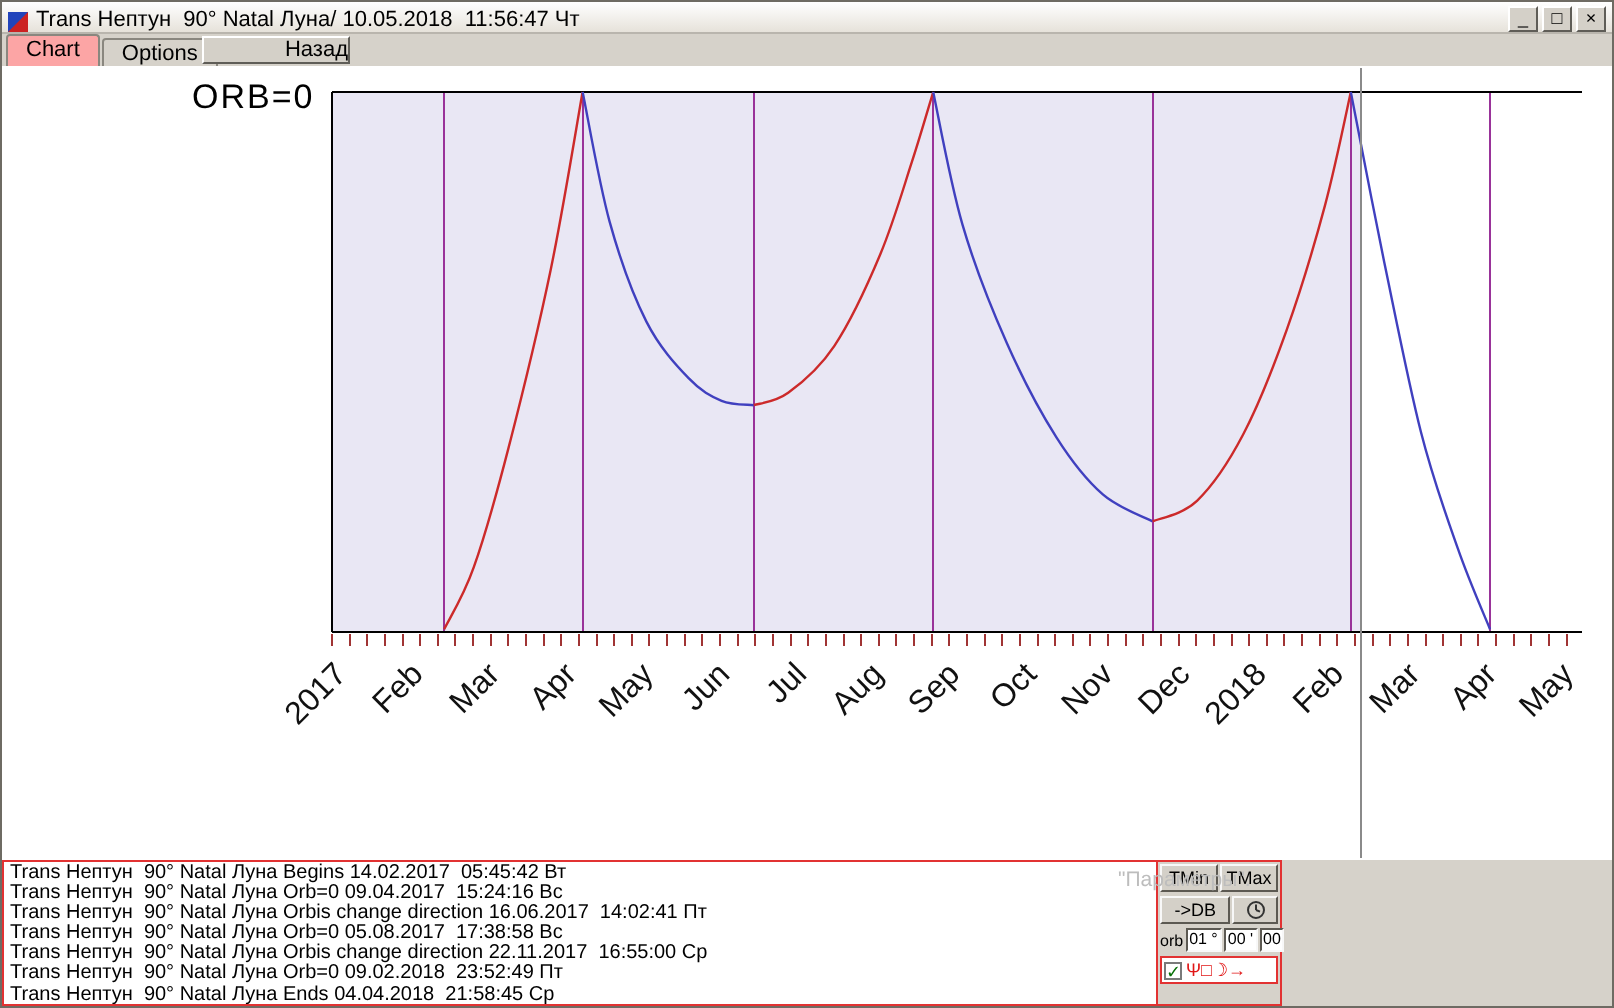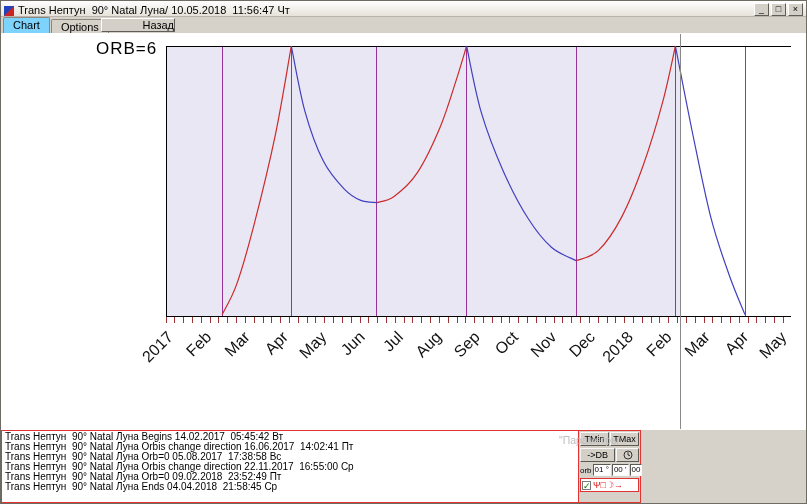--- a/index.html
+++ b/index.html
@@ -12,21 +12,21 @@
     border-bottom:1px solid #b9b5ad;display:flex;align-items:flex-end;padding:0 3px}
   #title-text{font-size:11px;color:#000;margin-left:4px;white-space:pre}
   #caption-buttons{margin-left:auto;display:flex;gap:2px}
   .cap-btn{width:15px;height:13px;background:#d4d0c8;border:1px solid;border-color:#fff #5f5d57 #5f5d57 #fff;
     font-size:9px;line-height:10px;text-align:center;color:#000;cursor:default}
 
   
   #tabbar{position:absolute;top:16px;left:0;right:0;height:16px;display:flex;align-items:flex-end;padding-left:2px}
   .tab{height:14px;padding:1px 9px 0;font-size:11px;background:#d6d2ca;border:1px solid #8a877f;border-bottom:none;
     border-radius:2px 2px 0 0;margin-right:1px;color:#000}
-  .tab.active{background:#7dd3fc;height:16px;z-index:2}
+  .tab.active{background:#fca5a5;height:16px;z-index:2}
   #back-button{position:absolute;left:100px;top:1px;width:74px;height:14px;background:#d4d0c8;
     border:1px solid;border-color:#fff #5f5d57 #5f5d57 #fff;font-size:11px;line-height:12px;text-align:right}
 
   
   #canvas{position:absolute;top:32px;left:0;width:805px;height:397px;background:#fff}
   #chart-svg{position:absolute;top:0;left:0}
   #chart-svg text{font-family:"Liberation Sans",sans-serif}
   #orb-label{position:absolute;left:95px;top:6px;font-size:17px;color:#000;letter-spacing:1px}
 
   
@@ -71,21 +71,21 @@
     </div>
   </div>
 
   <div id="tabbar">
     <div class="tab active">Chart</div>
     <div class="tab">Options</div>
     <div id="back-button">Назад</div>
   </div>
 
   <div id="canvas">
-    <div id="orb-label">ORB=6</div>
+    <div id="orb-label">ORB=0</div>
     <svg id="chart-svg" width="805" height="397">
         <rect x="165" y="13" width="514.6" height="270" fill="#e9e7f4"></rect>
         <line x1="221.1" y1="13" x2="221.1" y2="283" stroke="#993399" stroke-width="1" shape-rendering="crispEdges"></line>
         <line x1="290.3" y1="13" x2="290.3" y2="283" stroke="#993399" stroke-width="1" shape-rendering="crispEdges"></line>
         <line x1="375.9" y1="13" x2="375.9" y2="283" stroke="#993399" stroke-width="1" shape-rendering="crispEdges"></line>
         <line x1="465.6" y1="13" x2="465.6" y2="283" stroke="#993399" stroke-width="1" shape-rendering="crispEdges"></line>
         <line x1="575.3" y1="13" x2="575.3" y2="283" stroke="#993399" stroke-width="1" shape-rendering="crispEdges"></line>
         <line x1="674.4" y1="13" x2="674.4" y2="283" stroke="#993399" stroke-width="1" shape-rendering="crispEdges"></line>
         <line x1="744" y1="13" x2="744" y2="283" stroke="#993399" stroke-width="1" shape-rendering="crispEdges"></line>
         <line x1="165" y1="13" x2="790" y2="13" stroke="#000000" shape-rendering="crispEdges"></line>
@@ -185,20 +185,21 @@
         <path d="M465.6,13C468.0,24.0 474.1,58.3 480.2,79.2C486.3,100.1 494.5,120.7 502.4,138.5C510.3,156.3 519.3,173.2 527.3,185.8C535.3,198.4 542.4,207.2 550.4,214.2C558.4,221.2 571.1,225.4 575.3,227.7" fill="none" stroke="#4040bf" stroke-width="1.2"></path>
         <path d="M575.3,227.7C579.0,226.0 590.0,224.6 597.5,217.4C605.0,210.2 613.0,198.7 620.5,184.4C628.0,170.1 635.6,150.9 642.4,131.8C649.2,112.7 656.2,89.5 661.5,69.7C666.8,49.9 672.3,22.5 674.4,13" fill="none" stroke="#cc2a2a" stroke-width="1.2"></path>
         <path d="M674.4,13C677.2,27.2 685.3,69.7 691.1,98C697.0,126.3 703.4,159.2 709.5,183.1C715.6,207.0 722.1,224.8 727.9,241.2C733.6,257.6 741.3,274.9 744,281.6" fill="none" stroke="#4040bf" stroke-width="1.2"></path>
         <line x1="679.6" y1="1" x2="679.6" y2="396" stroke="#8a8a8a" shape-rendering="crispEdges"></line>
       </svg>
   </div>
 
   <div id="bottom-panel">
     <div id="events-list">
         <div class="event-row">Trans Нептун  90° Natal Луна Begins 14.02.2017  05:45:42 Вт</div>
+        <div class="event-row">Trans Нептун  90° Natal Луна Orb=0 09.04.2017  15:24:16 Вс</div>
         <div class="event-row">Trans Нептун  90° Natal Луна Orbis change direction 16.06.2017  14:02:41 Пт</div>
         <div class="event-row">Trans Нептун  90° Natal Луна Orb=0 05.08.2017  17:38:58 Вс</div>
         <div class="event-row">Trans Нептун  90° Natal Луна Orbis change direction 22.11.2017  16:55:00 Ср</div>
         <div class="event-row">Trans Нептун  90° Natal Луна Orb=0 09.02.2018  23:52:49 Пт</div>
         <div class="event-row">Trans Нептун  90° Natal Луна Ends 04.04.2018  21:58:45 Ср</div>
       </div>
     <div id="side-controls">
       <div class="ctl-row">
         <div class="btn-sm">TMin</div>
         <div class="btn-sm">TMax</div>

